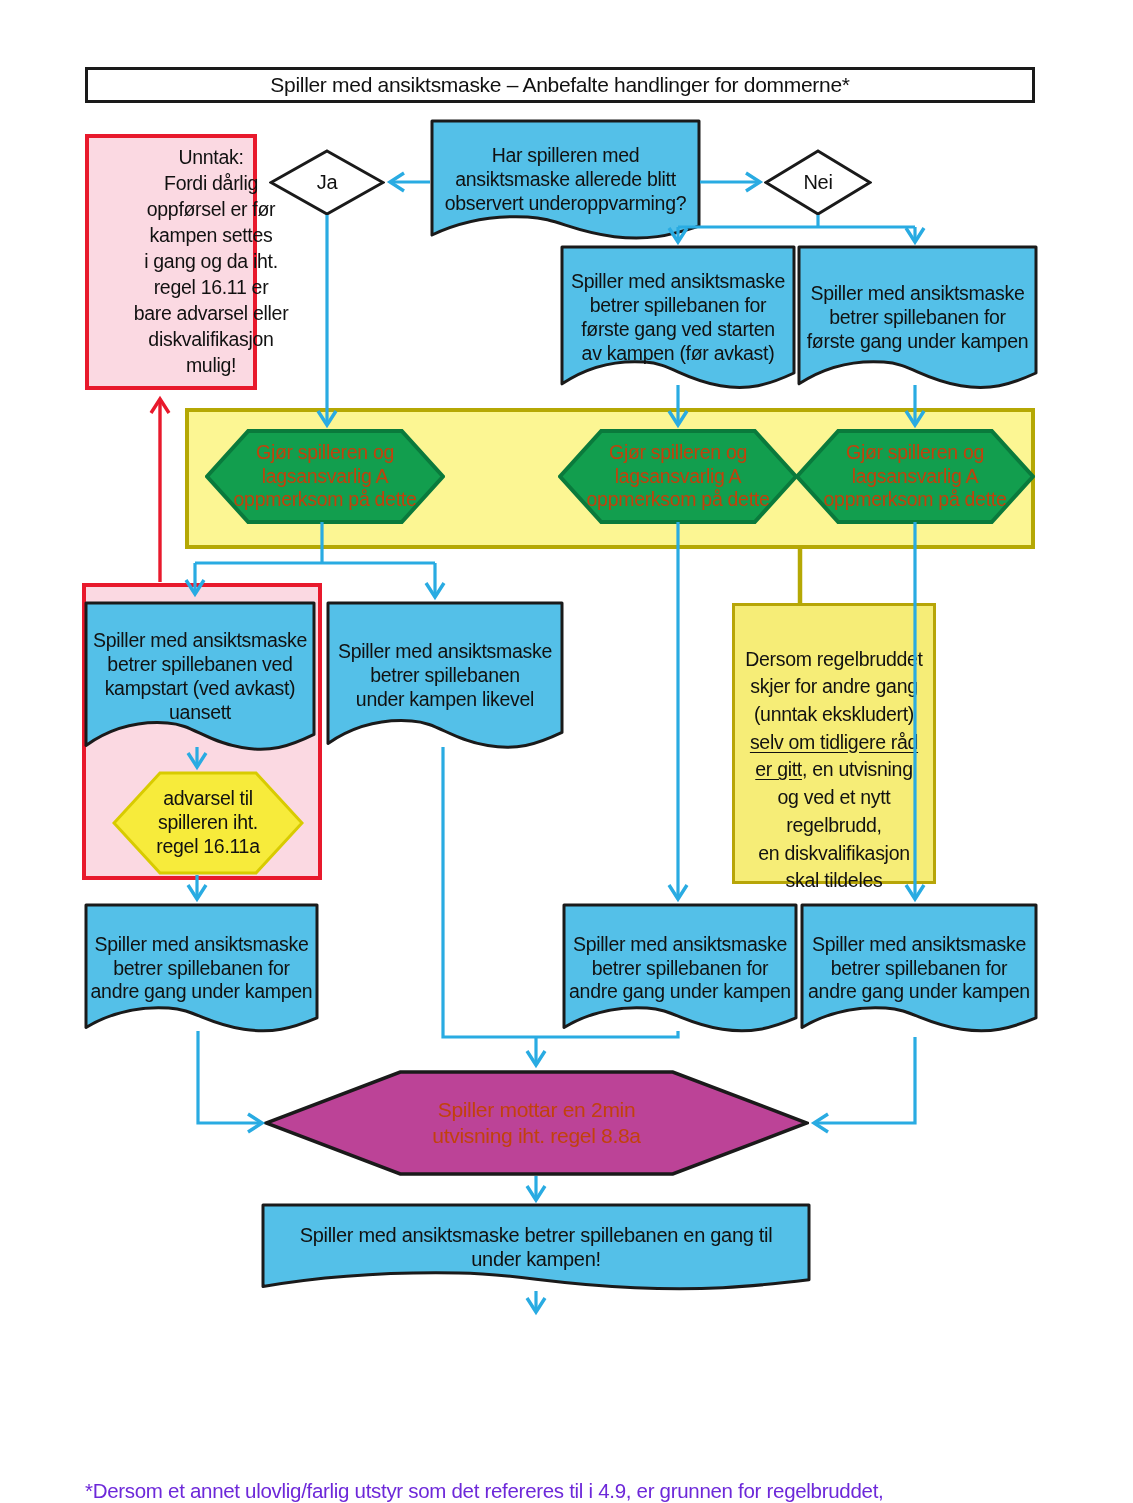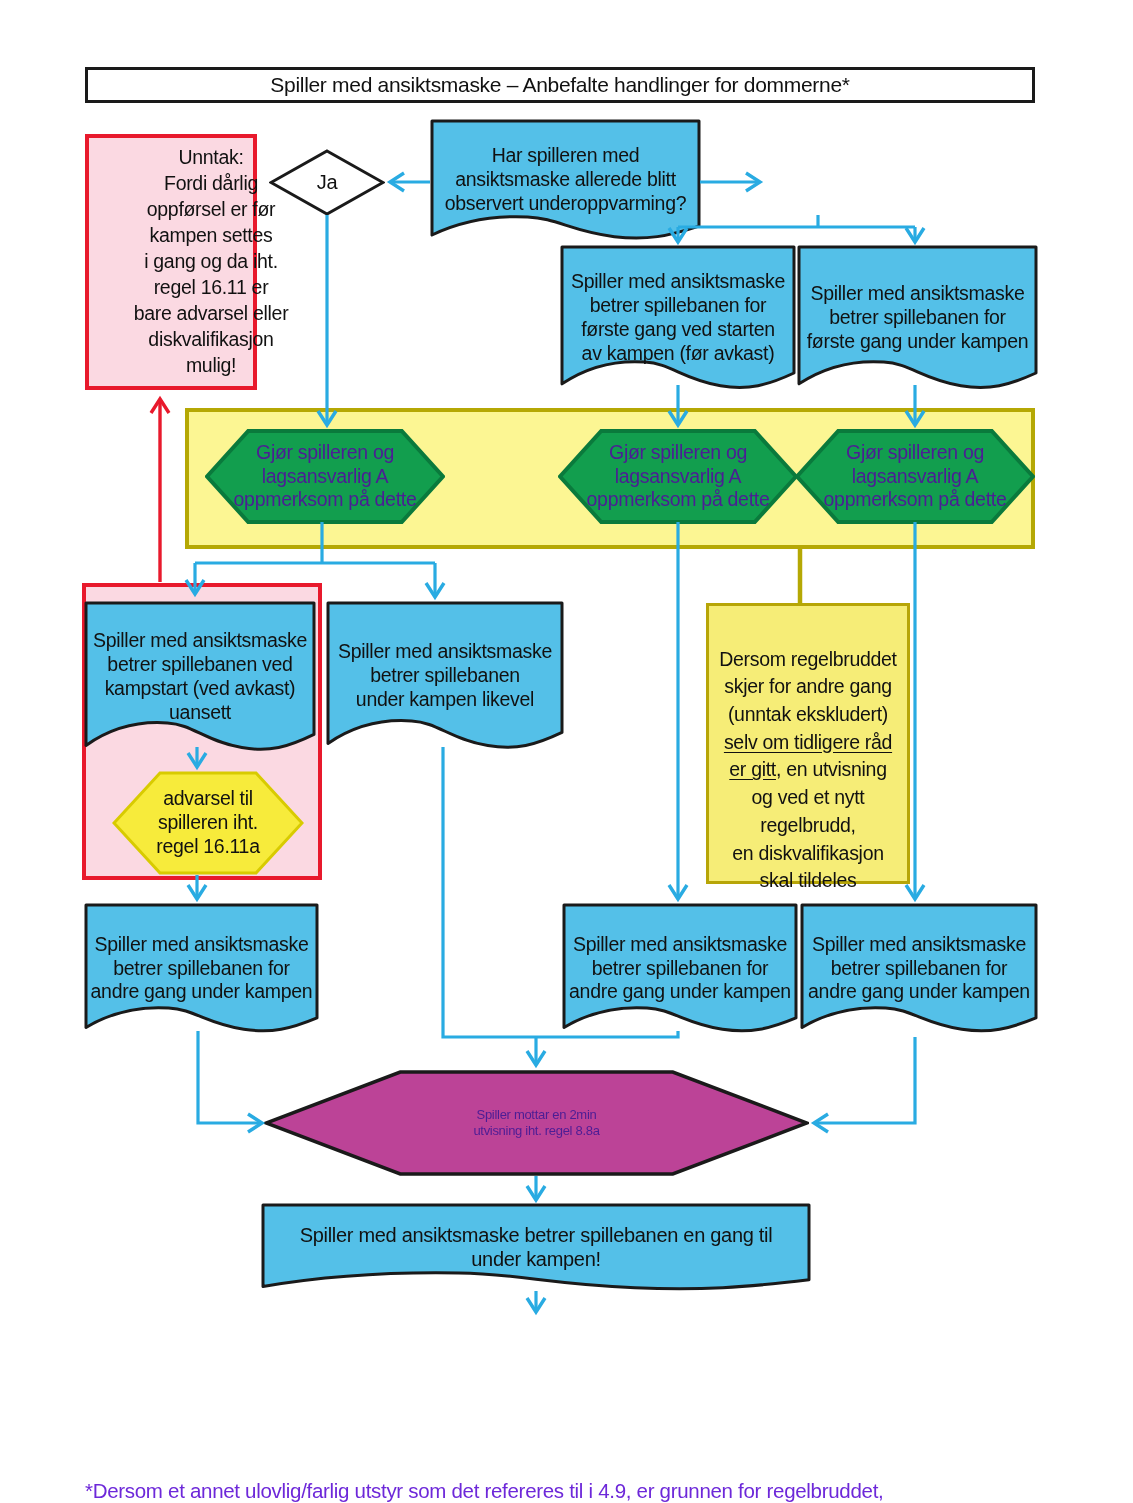--- a/index.html
+++ b/index.html
@@ -8,42 +8,42 @@
     font-family:"Liberation Sans",sans-serif;color:#111;overflow:hidden;margin-top:45px;
   }
   .node{position:absolute;box-sizing:border-box;}
   .node > svg.shape{position:absolute;left:0;top:0;width:100%;height:100%;display:block;}
   .label{
     position:relative;z-index:2;width:100%;height:100%;
     display:flex;align-items:center;justify-content:center;
     text-align:center;white-space:pre-line;
     font-size:19.5px;line-height:1.22;letter-spacing:-0.3px;color:#111;
   }
-  .white .label{color:#4c1d95;}
+  .white .label{color:#c2410c;}
   .title-bar{
     border:3px solid #1a1a1a;background:#fff;
   }
   .title-bar .label{font-size:21px;}
   .diamond .label{font-size:20px;}
   .unntak{
     background:var(--pink);border:4px solid var(--red-border);
   }
   .unntak .label{font-size:19.5px;line-height:1.33;padding-left:40px;}
   .band{
     background:var(--band-yellow);border:4px solid var(--band-border);
   }
   .pinkbox{
     background:var(--pink);border:4px solid var(--red-border);
   }
   .dersom{
     background:var(--note-yellow);border:3.5px solid var(--note-border);
   }
   .dersom .label{display:block;padding-top:12px;font-size:19.5px;line-height:1.42;}
   .dersom .ul{text-decoration:underline;text-underline-offset:3px;}
-  .bighex .label{font-size:13px;}
+  .bighex .label{font-size:21px;}
   .engang .label{font-size:20px;}
   .footnote{
     position:absolute;white-space:pre-line;font-size:20.5px;line-height:1.55;color:#6d28d9;
     letter-spacing:-0.3px;
   }
   svg.wires{position:absolute;left:0;top:0;pointer-events:none;z-index:5;}
   .c{stroke:var(--arrow);stroke-width:3.2;fill:none;}
   .r{stroke:var(--red-border);stroke-width:3.4;fill:none;}
   .o{stroke:var(--band-border);stroke-width:4.5;fill:none;}
 </style>
@@ -67,20 +67,26 @@
     <div class="label" style="padding-bottom: 19.2px;">Har spilleren med
 ansiktsmaske allerede blitt
 observert underoppvarming?</div>
   </div>
 
   <div class="node diamond" style="left:269px;top:104px;width:116px;height:67px;">
       <svg class="shape" viewBox="0 0 116 67">
         <polygon points="58,2 114,33.5 58,65 2,33.5" fill="#FFFFFF" stroke="#1A1A1A" stroke-width="3"></polygon>
       </svg>
     <div class="label">Ja</div>
+  </div>
+  <div class="node diamond" style="left:764px;top:104px;width:108px;height:67px;">
+      <svg class="shape" viewBox="0 0 108 67">
+        <polygon points="54,2 106,33.5 54,65 2,33.5" fill="#FFFFFF" stroke="#1A1A1A" stroke-width="3"></polygon>
+      </svg>
+    <div class="label">Nei</div>
   </div>
 
   <div class="node unntak" style="left:85px;top:89px;width:172px;height:256px;">
     <div class="label">Unntak:
 Fordi dårlig
 oppførsel er før
 kampen settes
 i gang og da iht.
 regel 16.11 er
 bare advarsel eller
@@ -152,21 +158,21 @@
 
   <div class="node" style="left:326px;top:556px;width:238px;height:150px;">
       <svg class="shape" viewBox="0 0 238 150">
         <path d="M2,2 L236,2 L236,131.4 C209.4,144 190.4,149.4 161.8,144.6 C123.8,138 111.9,121.5 85.7,120 C52.4,117.6 23.8,127.5 2,142.5 Z" stroke-linejoin="round" fill="#54C0E8" stroke="#1A1A1A" stroke-width="3"></path>
       </svg>
     <div class="label" style="padding-bottom: 24px;">Spiller med ansiktsmaske
 betrer spillebanen
 under kampen likevel</div>
   </div>
 
-  <div class="node dersom" style="left:706px;top:558px;width:204px;height:281px;">
+  <div class="node dersom" style="left:732px;top:558px;width:204px;height:281px;">
     <div class="label" style="text-align:center;">
       <span>Dersom regelbruddet
 skjer for andre gang
 (unntak ekskludert)
 </span><span class="ul">selv om tidligere råd
 er gitt</span><span>, en utvisning
 og ved et nytt
 regelbrudd,
 en diskvalifikasjon
 skal tildeles</span>

